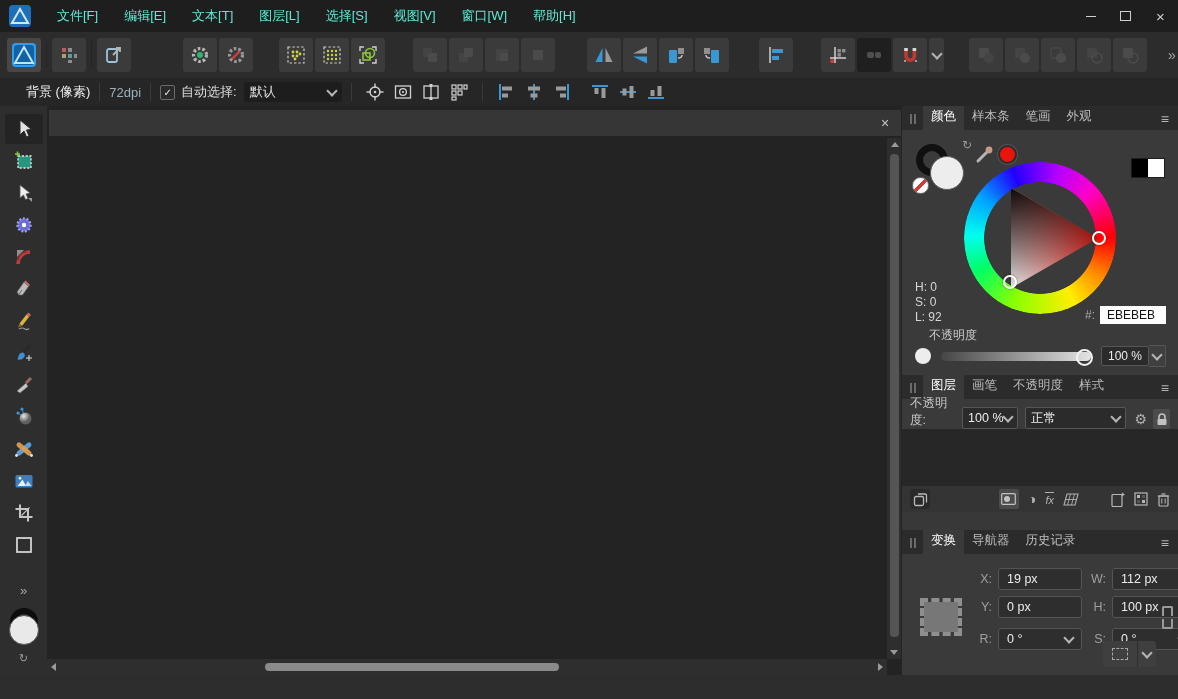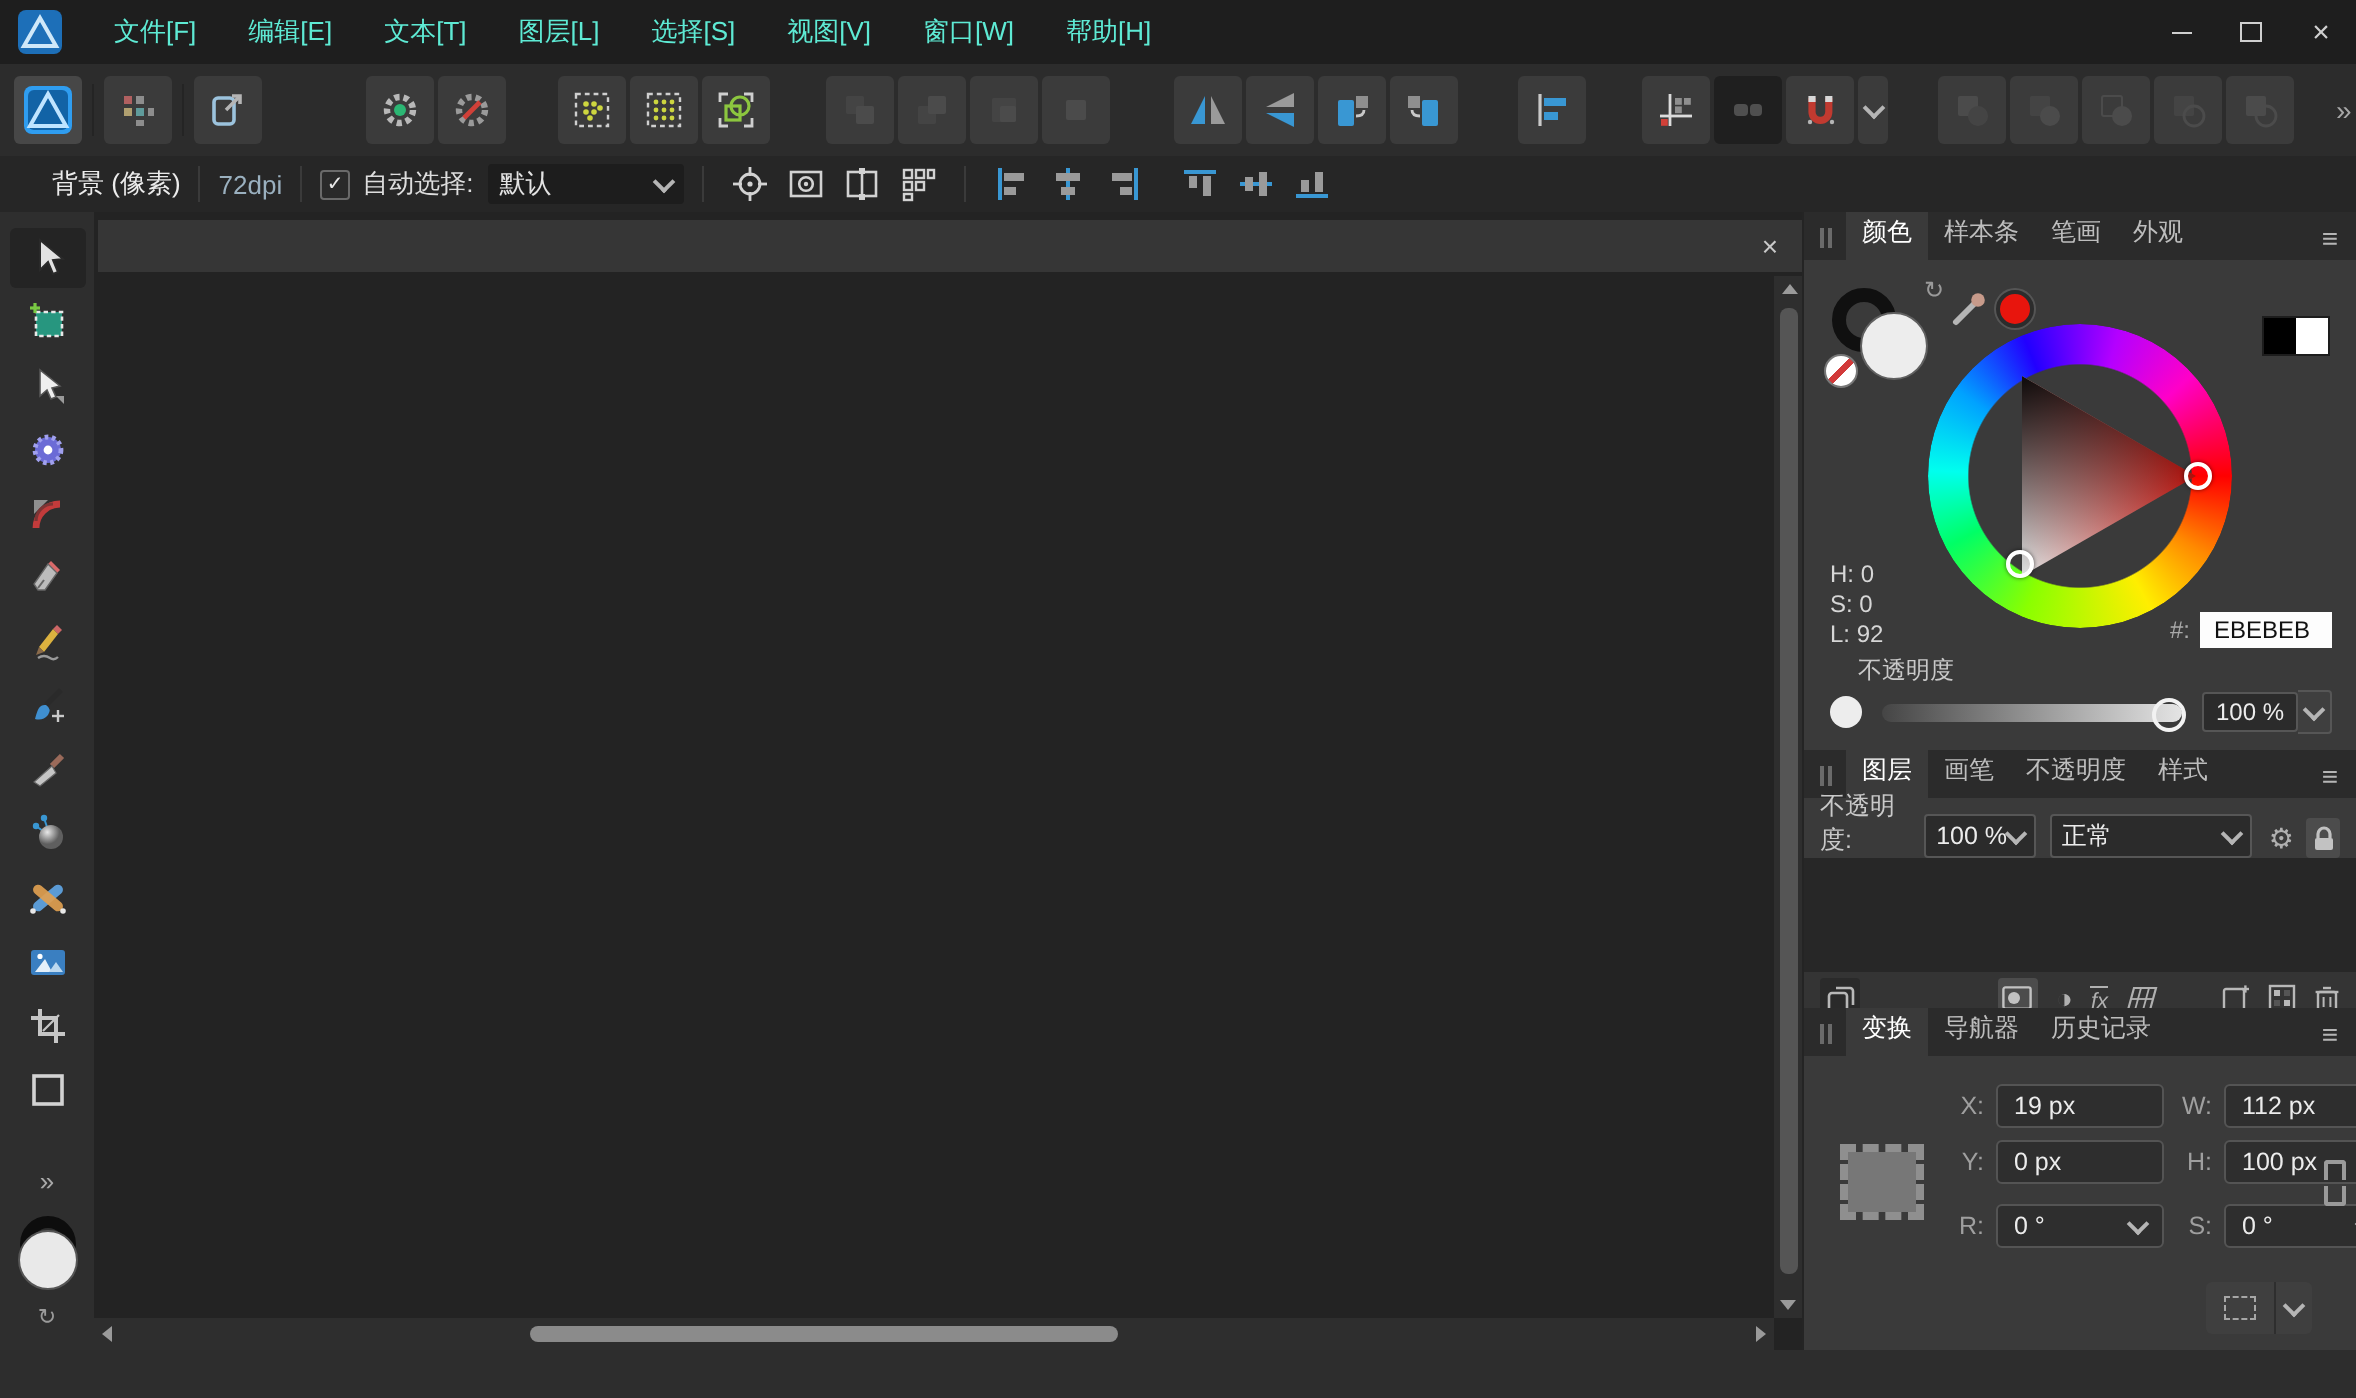--- a/index.html
+++ b/index.html
@@ -859,21 +859,21 @@
                   <rect x="2" y="4" width="9" height="10" rx="1" fill="none" stroke="#b8b8b8" stroke-width="1.2"></rect>
                   <line x1="0.8" y1="4" x2="12.2" y2="4" stroke="#b8b8b8" stroke-width="1.2"></line>
                   <line x1="4.5" y1="2" x2="8.5" y2="2" stroke="#b8b8b8" stroke-width="1.2"></line>
                   <line x1="4.8" y1="6.5" x2="4.8" y2="11.5" stroke="#b8b8b8" stroke-width="1"></line>
                   <line x1="8.2" y1="6.5" x2="8.2" y2="11.5" stroke="#b8b8b8" stroke-width="1"></line>
                 </svg></span></span>
         </div>
       </div>
     </div>
 
-    <div class="panel" style="top:398px;bottom:0;">
+    <div class="panel" style="top:424px;bottom:0;">
       <div class="phead">
         <span class="grip">
             <i></i>
             <i></i>
           </span>
         <span class="ptab active">变换</span>
         <span class="ptab">导航器</span>
         <span class="ptab">历史记录</span>
         <span class="pmenu">≡</span>
       </div>

